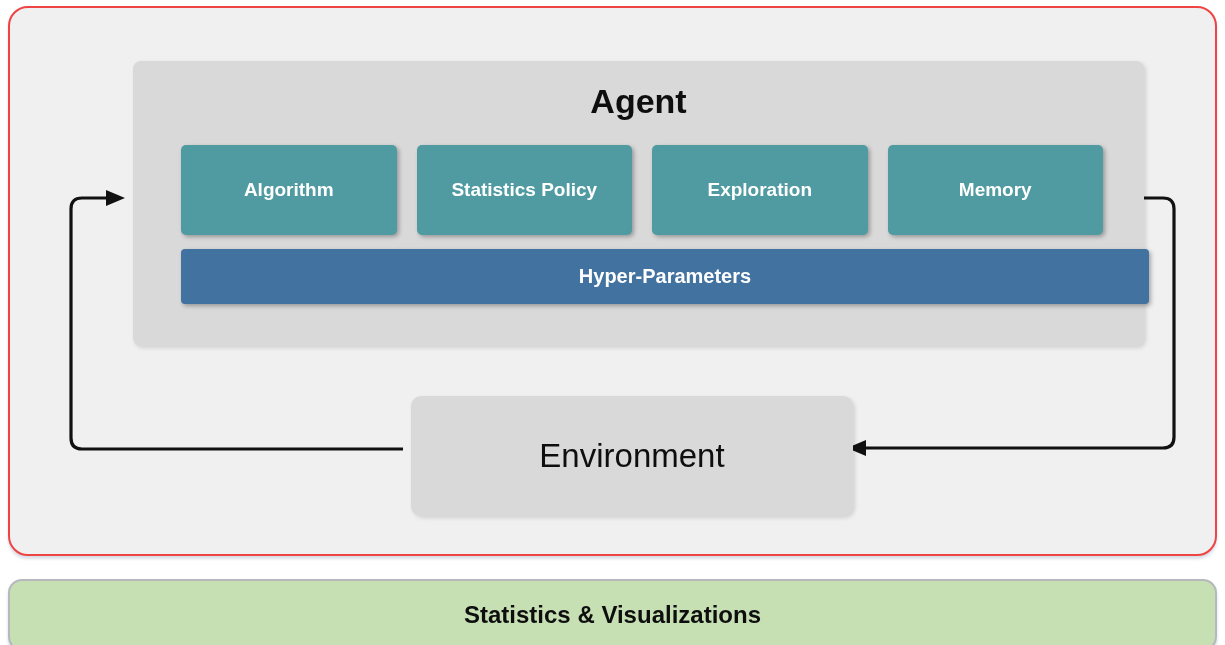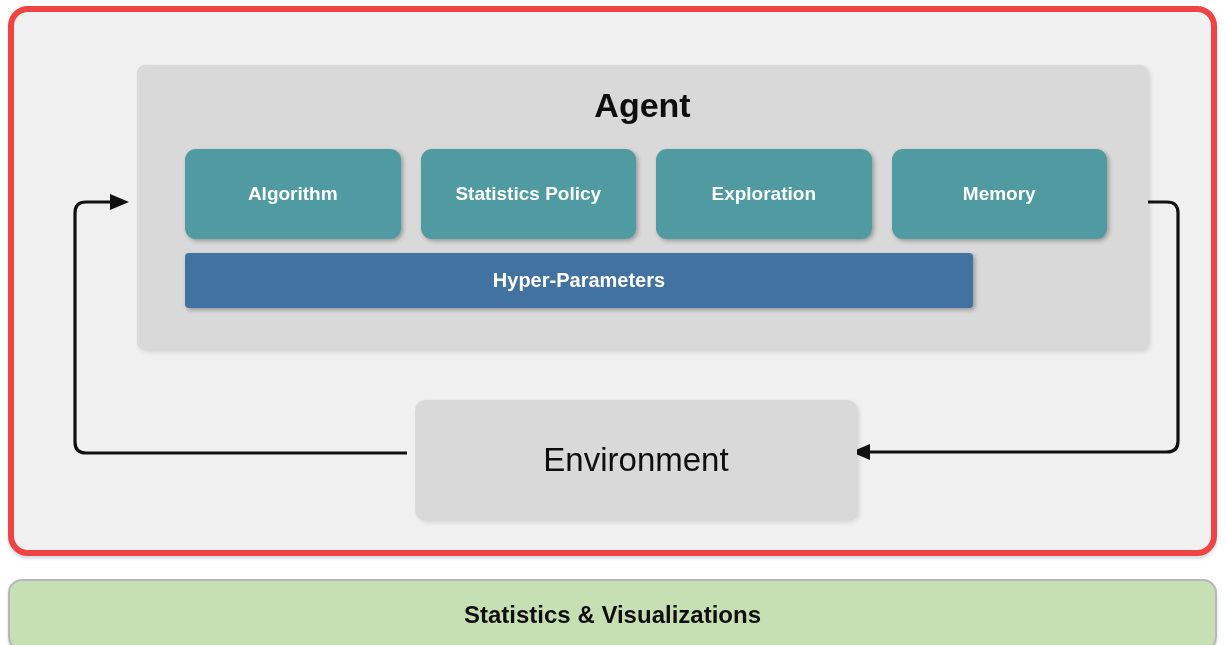--- a/index.html
+++ b/index.html
@@ -16,21 +16,21 @@
   body{font-family:"Liberation Sans", sans-serif;}
   .stage{
     position:relative;
     width:1225px;height:645px;
     background:#ffffff;
     overflow:hidden;
   }
   .outer-panel{
     position:absolute;left:8px;top:6px;width:1209px;height:550px;
     background:var(--outer-bg);
-    border:6px solid #ef4444;
+    border:2px solid #ef4444;
     border-radius:20px;
     box-shadow:0 3px 3px rgba(185,195,210,0.55);
   }
   .agent-box{
     position:absolute;left:123px;top:53px;width:1011px;height:285px;
     background:var(--container-gray);
     border-radius:8px;
     box-shadow:2px 2px 4px rgba(0,0,0,0.13);
   }
   .agent-title{
@@ -38,27 +38,27 @@
     text-align:center;
     font-size:34px;font-weight:700;color:var(--text-black);
   }
   .module-row{
     position:absolute;left:48px;top:84px;width:922px;height:90px;
     display:flex;gap:20px;
   }
   .module-box{
     flex:1;
     background:var(--module-teal);
-    border-radius:11px;
+    border-radius:5px;
     box-shadow:2px 2px 4px rgba(0,0,0,0.3);
     display:flex;align-items:center;justify-content:center;
     color:#ffffff;font-size:19px;font-weight:700;
   }
   .hp-bar{
-    position:absolute;left:48px;top:188px;width:788px;height:55px;
+    position:absolute;left:48px;top:188px;width:968px;height:55px;
     background:var(--hyperparameters-blue);
     border-radius:4px;
     box-shadow:2px 2px 4px rgba(0,0,0,0.3);
     display:flex;align-items:center;justify-content:center;
     color:#ffffff;font-size:20px;font-weight:700;
   }
   .environment-box{
     position:absolute;left:401px;top:388px;width:442px;height:120px;
     background:var(--container-gray);
     border-radius:10px;

